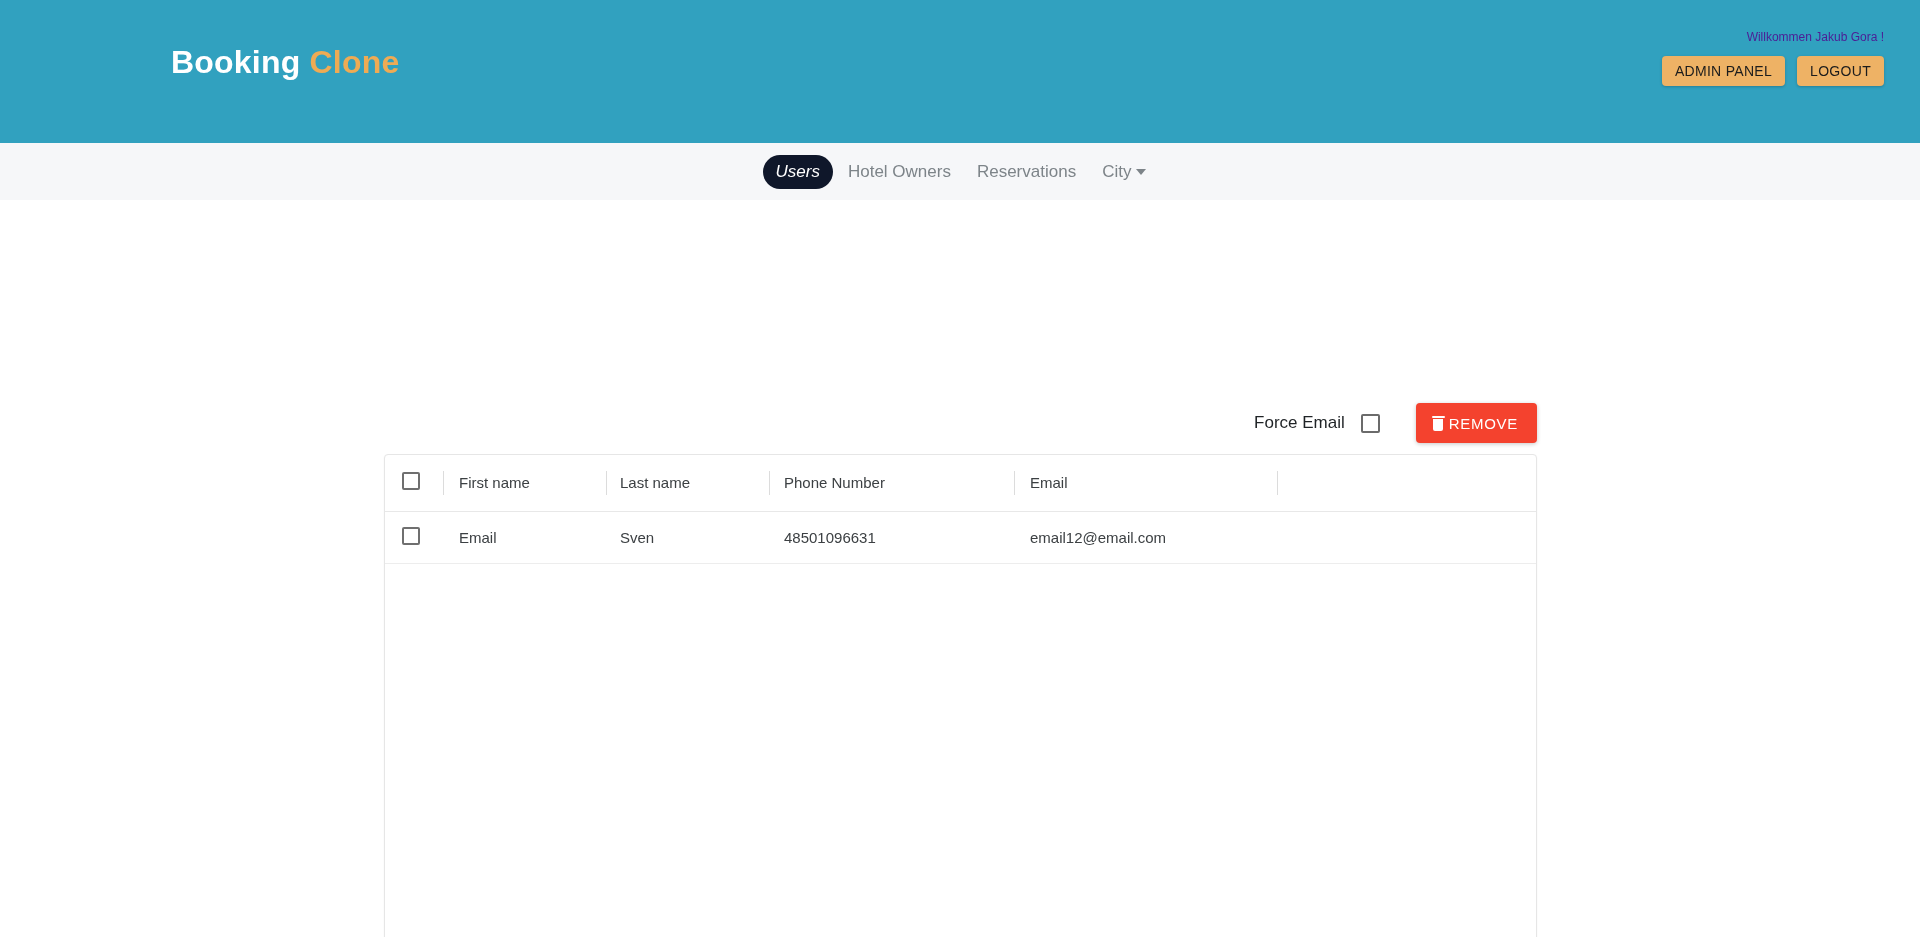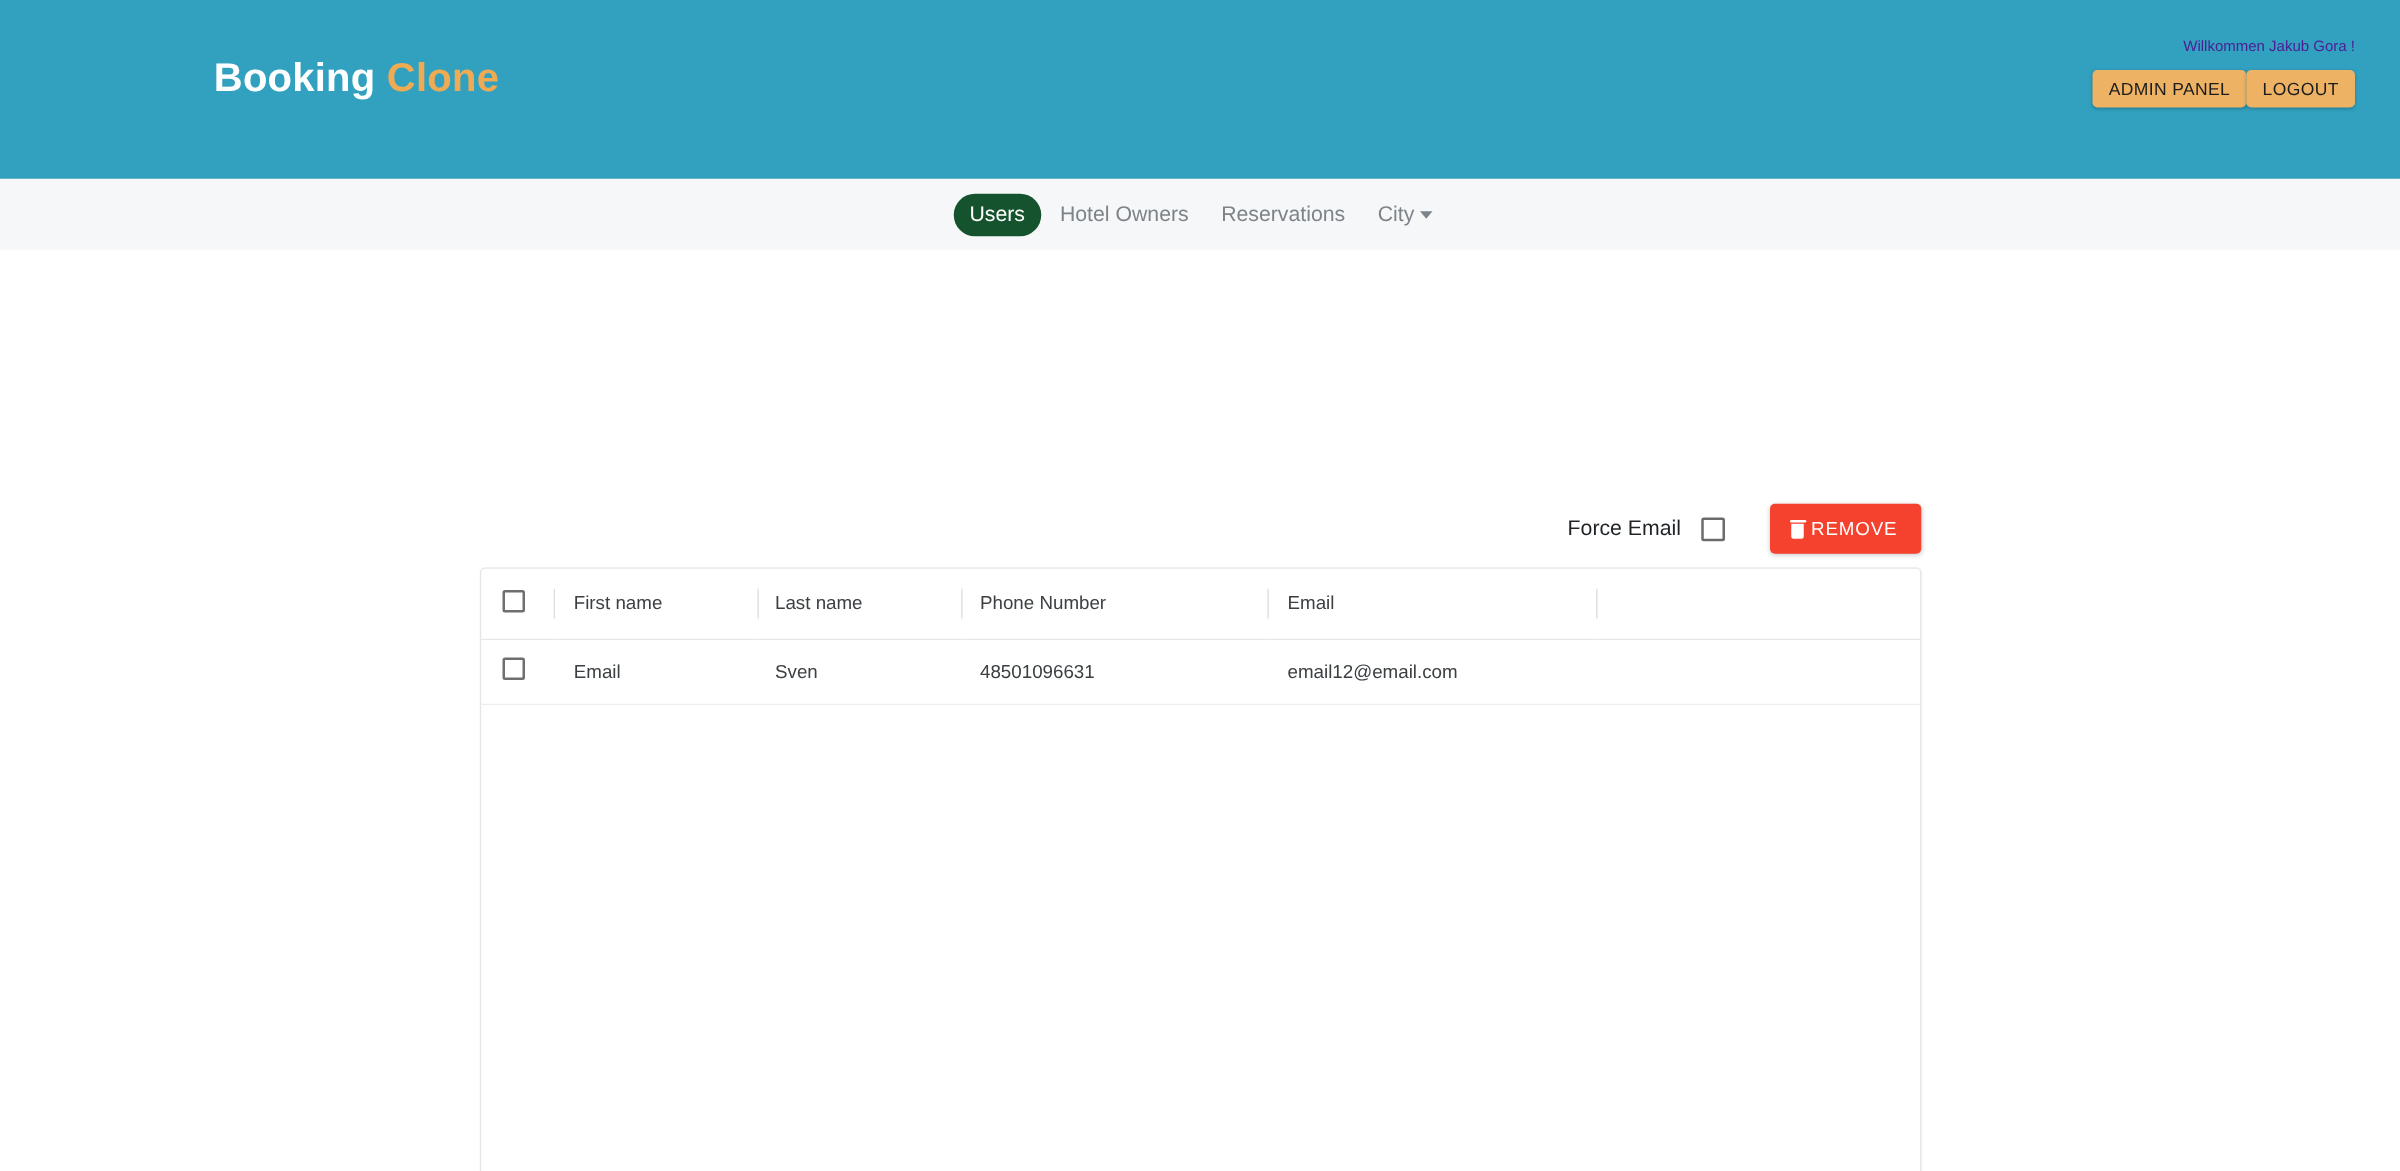--- a/index.html
+++ b/index.html
@@ -39,21 +39,21 @@
   }
   .welcome-text {
     color: #4c1d95;
     font-size: 12px;
     line-height: 22px;
     margin-bottom: 8px;
     white-space: nowrap;
   }
   .hdr-buttons {
     display: flex;
-    gap: 0;
+    gap: 12px;
     justify-content: center;
   }
   .hdr-btn {
     background: #eeb265;
     color: #1c1c1c;
     border: none;
     border-radius: 4px;
     padding: 8px 13px 8px 13px;
     font-size: 14px;
     font-family: "Liberation Sans", sans-serif;
@@ -76,23 +76,24 @@
   .nav-item {
     font-size: 17px;
     color: #7d8489;
     padding: 7px 11px;
     border-radius: 18px;
     cursor: pointer;
     white-space: nowrap;
     line-height: 20px;
   }
   .nav-item.active {
-    background: #14532d;
+    background: #0f172a;
     color: #ffffff;
     padding: 7px 13px;
+    font-style: italic;
   }
   .caret {
     display: inline-block;
     width: 0; height: 0;
     margin-left: 5px;
     border-left: 5px solid transparent;
     border-right: 5px solid transparent;
     border-top: 6px solid #7d8489;
     vertical-align: middle;
   }

